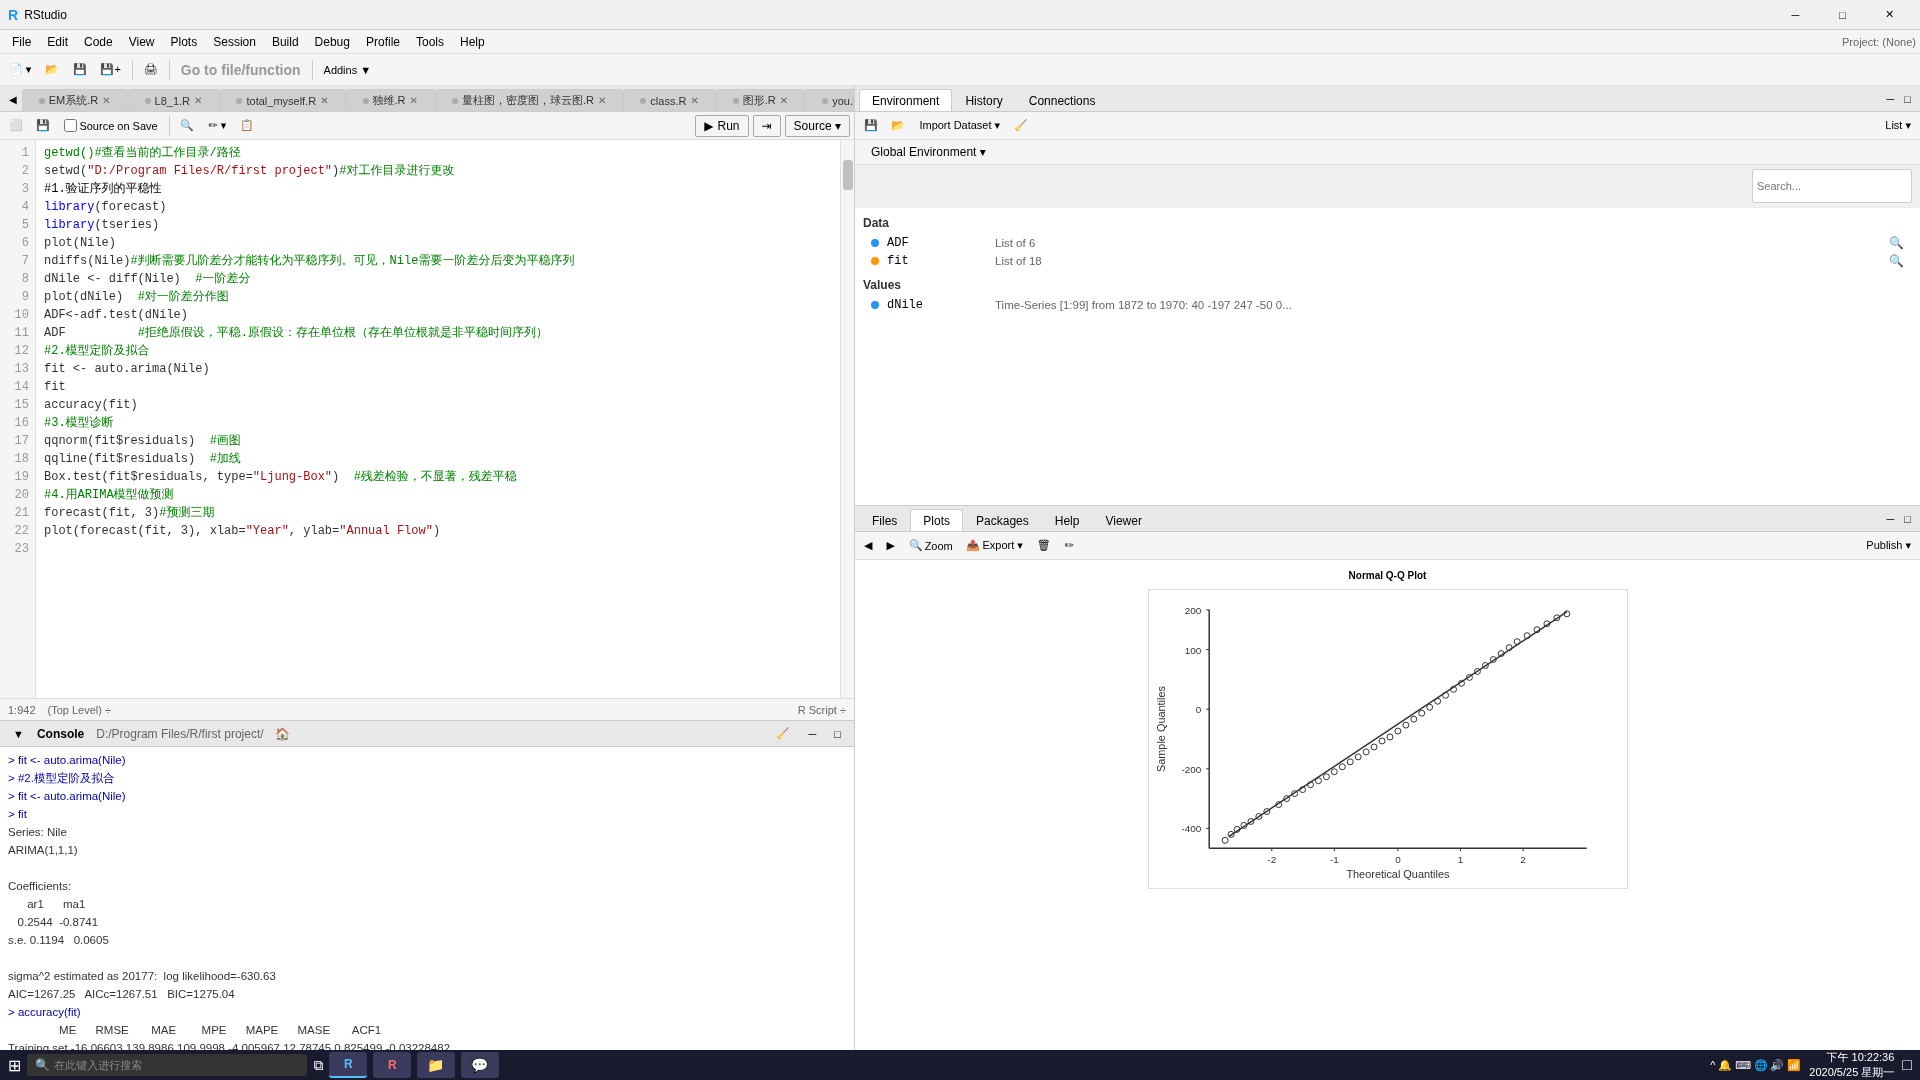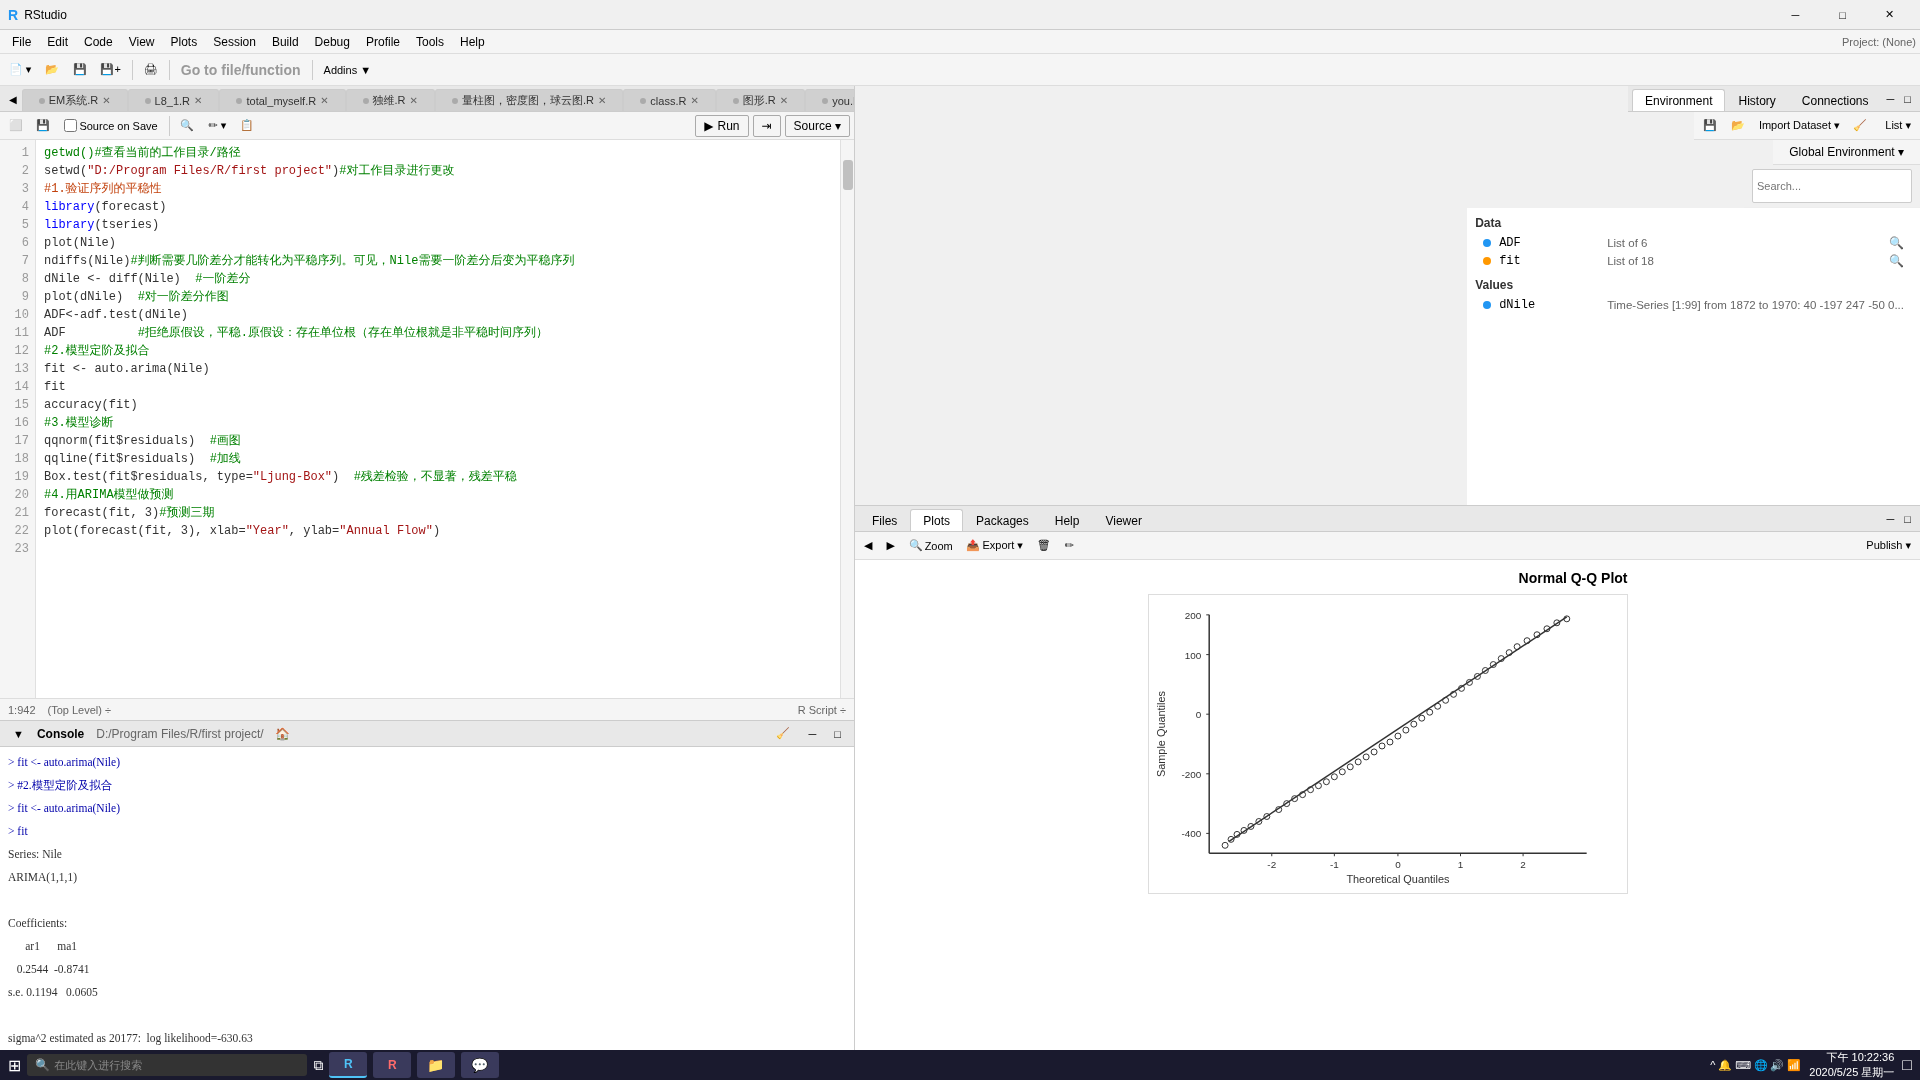--- a/index.html
+++ b/index.html
@@ -38,27 +38,27 @@
     #code-editor { flex: 1; background: white; display: flex; overflow: hidden; }
     .line-numbers { width: 36px; background: #f5f5f5; border-right: 1px solid #e0e0e0; padding: 4px 0; font-family: 'Courier New', monospace; font-size: 12px; color: #999; line-height: 18px; text-align: right; padding-right: 6px; overflow: hidden; }
     .code-content { flex: 1; padding: 4px 8px; font-family: 'Courier New', monospace; font-size: 12px; line-height: 18px; overflow: auto; color: #333; white-space: pre; }
     
     
     .editor-statusbar { height: 22px; background: #f5f5f5; border-top: 1px solid #ddd; display: flex; align-items: center; padding: 0 8px; font-size: 11px; color: #666; gap: 12px; }
 
     
     #console { border-top: 1px solid #ccc; display: flex; flex-direction: column; height: 330px; }
     .console-header { height: 26px; background: #e8e8e8; display: flex; align-items: center; padding: 0 8px; border-bottom: 1px solid #ccc; gap: 8px; }
-    .console-content { flex: 1; background: white; padding: 4px 8px; font-family: Liberation Serif, serif; font-size: 11.5px; line-height: 23px; overflow-y: auto; color: #333; white-space: pre; }
+    .console-content { flex: 1; background: white; padding: 4px 8px; font-family: Liberation Sans, sans-serif; font-size: 11.5px; line-height: 18px; overflow-y: auto; color: #333; white-space: pre; }
 
     
     #right-panel { flex: 1; display: flex; flex-direction: column; }
     
     
-    #env-panel { height: 420px; border-bottom: 1px solid #ccc; display: flex; flex-direction: column; align-items: flex-end; }
+    #env-panel { height: 420px; border-bottom: 1px solid #ccc; display: flex; flex-direction: column; }
     .panel-tabs { background: #e8e8e8; height: 26px; display: flex; align-items: flex-end; padding: 0 4px; border-bottom: 1px solid #ccc; }
     .panel-tab { height: 22px; padding: 0 12px; display: flex; align-items: center; cursor: pointer; font-size: 12px; border: 1px solid transparent; border-bottom: none; border-radius: 3px 3px 0 0; }
     .panel-tab.active { background: white; border-color: #ccc; }
     .panel-toolbar { background: #f5f5f5; height: 28px; display: flex; align-items: center; padding: 0 4px; border-bottom: 1px solid #ddd; gap: 4px; }
     .env-content { flex: 1; background: white; overflow-y: auto; padding: 4px 0; }
     .env-section { padding: 4px 8px; }
     .env-section-title { font-weight: bold; font-size: 12px; color: #333; margin-bottom: 4px; }
     .env-row { display: flex; align-items: center; padding: 2px 8px; font-size: 12px; gap: 8px; }
     .env-dot { width: 8px; height: 8px; border-radius: 50%; flex-shrink: 0; }
     .env-name { width: 100px; font-family: 'Courier New', monospace; }
@@ -226,21 +226,21 @@
           <div>17</div>
           <div>18</div>
           <div>19</div>
           <div>20</div>
         <div>21</div>
           <div>22</div>
           <div>23</div>
       </div>
       <div class="code-content"><span style="color:#008000;margin-top:15px;">getwd()#查看当前的工作目录/路径</span>
 <span>setwd(<span style="color:#A31515;">"D:/Program Files/R/first project"</span>)<span style="color:#008000;">#对工作目录进行更改</span></span>
-<span style="color:#c2410c;">#1.验证序列的平稳性</span>
+<span style="color:#000000;">#1.验证序列的平稳性</span>
 <span><span style="color:#0000FF;">library</span>(forecast)</span>
 <span><span style="color:#0000FF;">library</span>(tseries)</span>
 <span>plot(Nile)</span>
 <span>ndiffs(Nile)<span style="color:#008000;">#判断需要几阶差分才能转化为平稳序列。可见，Nile需要一阶差分后变为平稳序列</span></span>
 <span>dNile &lt;- diff(Nile)  <span style="color:#008000;">#一阶差分</span></span>
 <span>plot(dNile)  <span style="color:#008000;">#对一阶差分作图</span></span>
 <span>ADF&lt;-adf.test(dNile)</span>
 <span>ADF          <span style="color:#008000;">#拒绝原假设，平稳.原假设：存在单位根（存在单位根就是非平稳时间序列）</span></span>
 <span style="color:#008000;">#2.模型定阶及拟合</span>
 <span>fit &lt;- auto.arima(Nile)</span>
@@ -381,21 +381,21 @@
         </button>
         <button class="toolbar-btn">🗑</button>
         <button class="toolbar-btn">✏</button>
         <div style="flex:1;"></div>
         <button class="toolbar-btn">
           <span>Publish ▾</span>
         </button>
       </div>
       <div class="plot-area">
 
-        <div style="width:480px; font-size:14px; font-weight:bold; text-align:right; margin-bottom:8px;">Normal Q-Q Plot</div>
+        <div style="width:480px; font-size:10px; font-weight:bold; text-align:center; margin-bottom:8px;">Normal Q-Q Plot</div>
         <svg id="qq-plot" viewBox="0 0 480 300" style="width:480px; height:300px; background:white; border:1px solid #ddd;">
 
           <g transform="translate(60, 20)">
 
             <line x1="0" y1="0" x2="0" y2="240" stroke="#333" stroke-width="1.5"></line>
 
             <line x1="0" y1="240" x2="380" y2="240" stroke="#333" stroke-width="1.5"></line>
 
             <text x="-8" y="4" text-anchor="end" font-size="10" fill="#333">200</text>
             <line x1="-3" y1="0" x2="0" y2="0" stroke="#333" stroke-width="1"></line>

